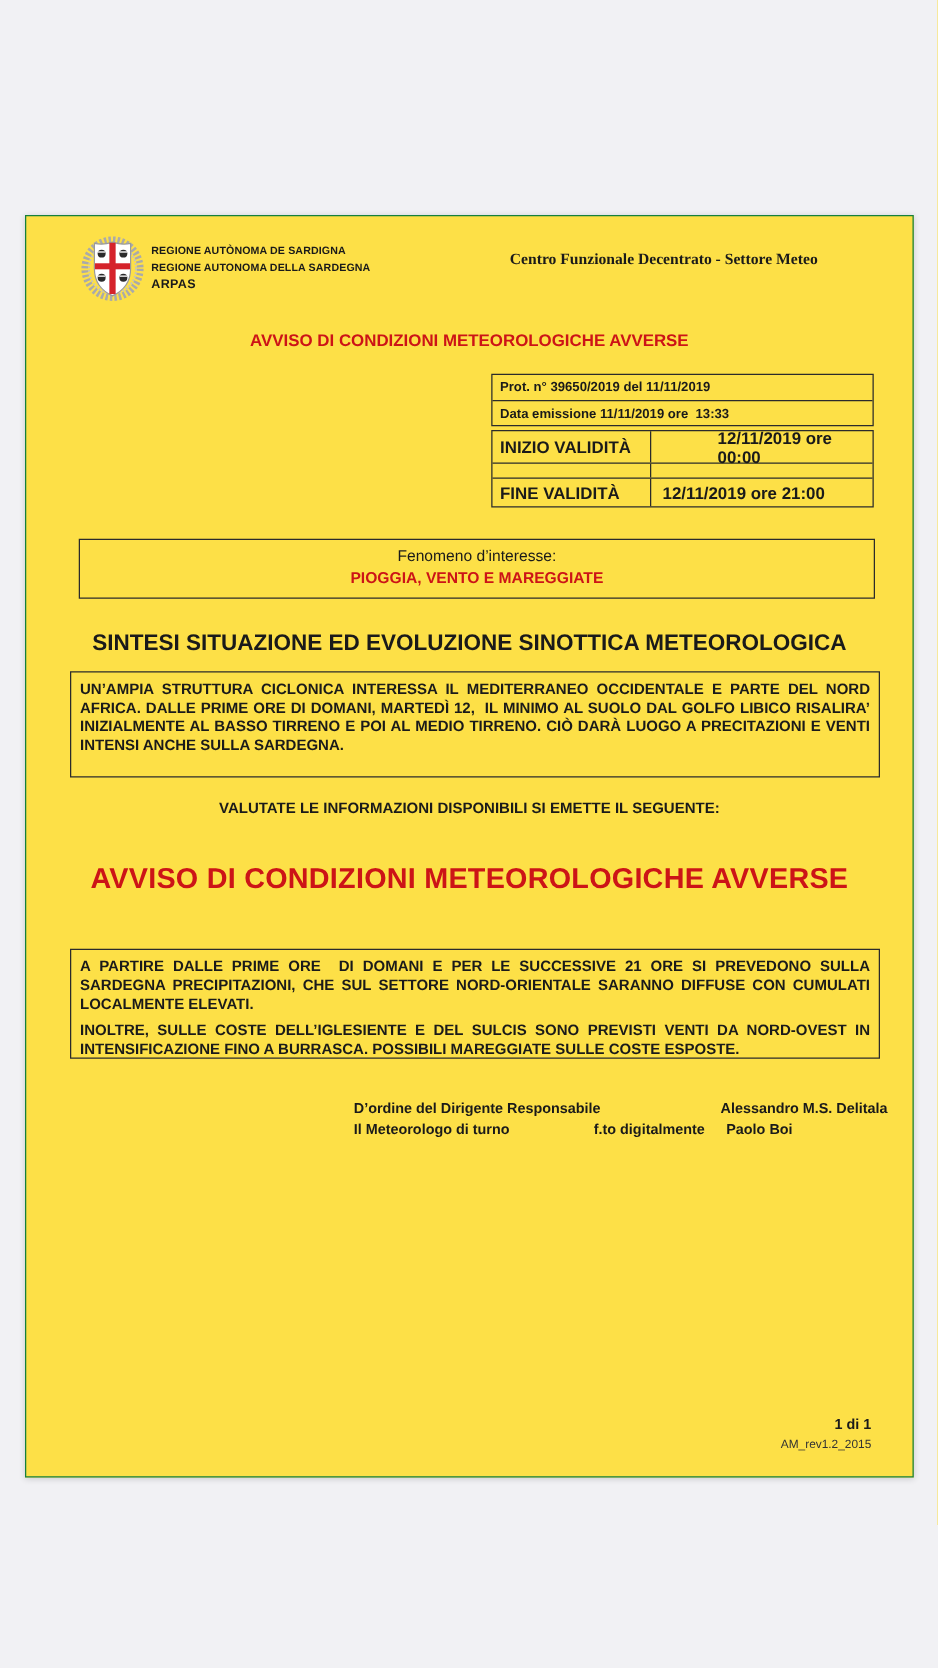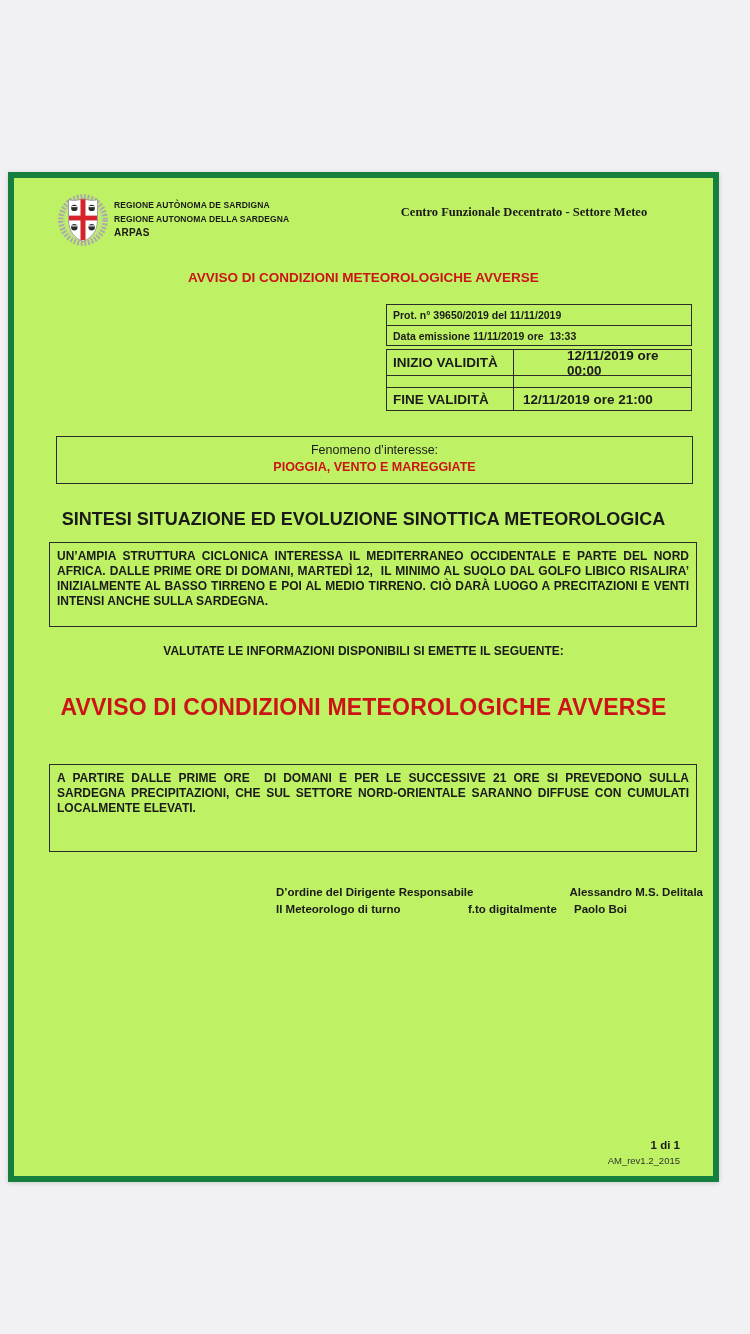--- a/index.html
+++ b/index.html
@@ -6,24 +6,24 @@
   body{
     width:750px;height:1334px;
     background:#f1f1f4;
     font-family:"Liberation Sans","DejaVu Sans",sans-serif;
     color:#1a1a1a;
     overflow:hidden;
     position:relative;
   }
   .paper{
     position:absolute;
-    left:8px;top:172px;
+    left:20px;top:172px;
     width:711px;height:1010px;
-    background:#bef264;
-    border:6px solid #15803d;
+    background:#fde047;
+    border:1px solid #15803d;
     box-shadow:0 1px 5px rgba(0,0,0,0.16);
     box-sizing:border-box;
   }
   .abs{position:absolute;}
   .red{color:#cc1417;}
   .pre{white-space:pre-wrap;}
 
   
   .logo{left:40px;top:13px;width:58px;height:56px;}
   .org-block{left:100px;top:21px;font-weight:700;font-size:8.5px;line-height:13.5px;letter-spacing:.1px;}
@@ -143,20 +143,21 @@
   <div class="abs synthesis-box">
     <p class="just pre">UN’AMPIA STRUTTURA CICLONICA INTERESSA IL MEDITERRANEO OCCIDENTALE E PARTE DEL NORD AFRICA. DALLE PRIME ORE DI DOMANI, MARTEDÌ 12,  IL MINIMO AL SUOLO DAL GOLFO LIBICO RISALIRA’ INIZIALMENTE AL BASSO TIRRENO E POI AL MEDIO TIRRENO. CIÒ DARÀ LUOGO A PRECITAZIONI E VENTI INTENSI ANCHE SULLA SARDEGNA.</p>
   </div>
 
   <div class="abs issue-line">VALUTATE LE INFORMAZIONI DISPONIBILI SI EMETTE IL SEGUENTE:</div>
 
   <div class="abs main-heading red">AVVISO DI CONDIZIONI METEOROLOGICHE AVVERSE</div>
 
   <div class="abs warning-box">
     <p class="just pre">A PARTIRE DALLE PRIME ORE  DI DOMANI E PER LE SUCCESSIVE 21 ORE SI PREVEDONO SULLA SARDEGNA PRECIPITAZIONI, CHE SUL SETTORE NORD-ORIENTALE SARANNO DIFFUSE CON CUMULATI LOCALMENTE ELEVATI.</p>
+    <p class="just pre">INOLTRE, SULLE COSTE DELL’IGLESIENTE E DEL SULCIS SONO PREVISTI VENTI DA NORD-OVEST IN INTENSIFICAZIONE FINO A BURRASCA. POSSIBILI MAREGGIATE SULLE COSTE ESPOSTE.</p>
   </div>
 
   <div class="abs signature">
     <div class="sig-row1">
       <span>D’ordine del Dirigente Responsabile</span>
       <span>Alessandro M.S. Delitala</span>
     </div>
     <div class="sig-row2">
       <span class="s1">Il Meteorologo di turno</span>
       <span class="s2">f.to digitalmente</span>

